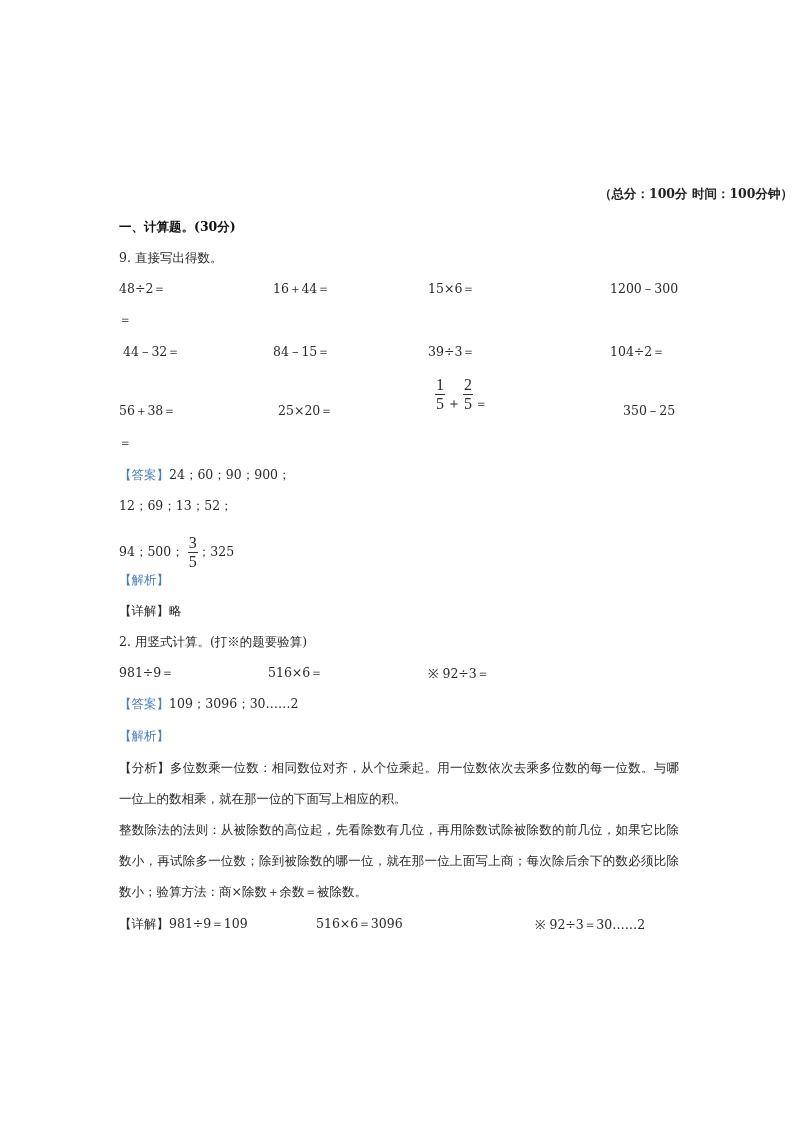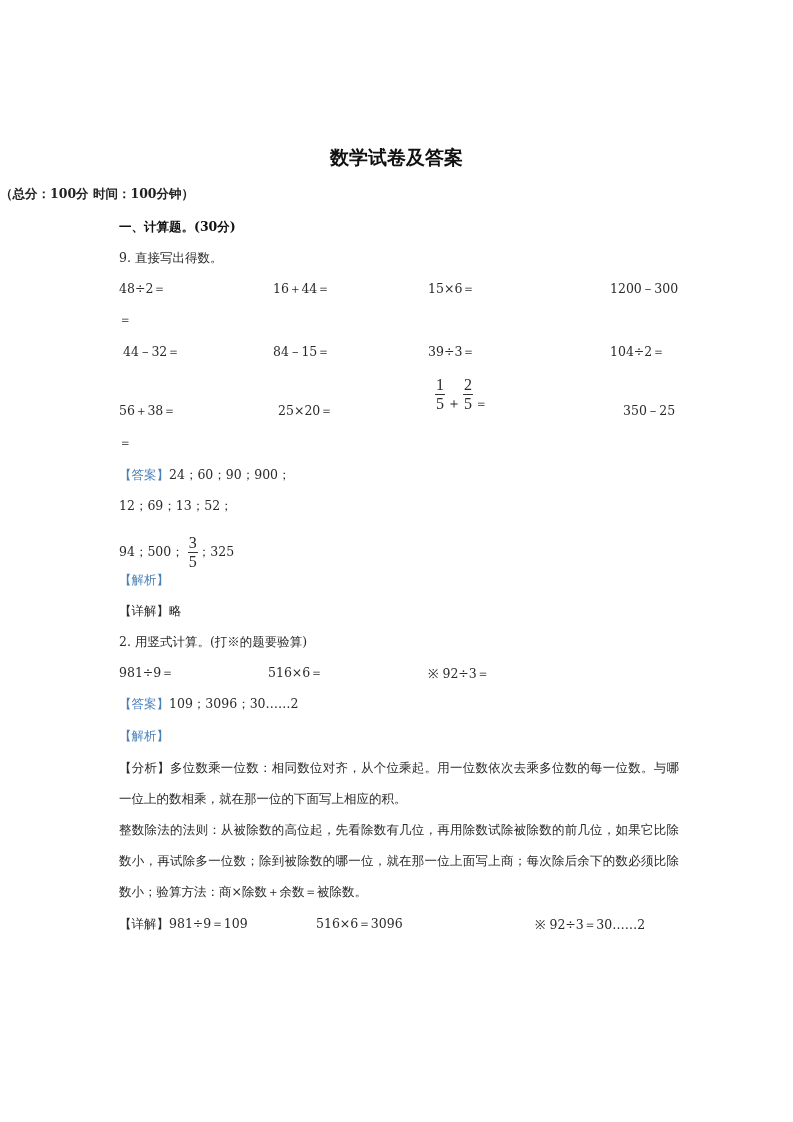--- a/index.html
+++ b/index.html
@@ -10,21 +10,21 @@
   }
   .page { position: absolute; left: 0; top: 0; width: 793px; height: 1122px; }
   .title {
     position: absolute; left: 0; width: 793px; text-align: center;
     font-family: "DejaVu Serif", serif; font-weight: bold; color: #111;
     font-size: 19px; letter-spacing: 0px;
   }
   .title1 { top: 105px; }
   .title2 { top: 145px; }
   .subtitle {
-    position: absolute; top: 186px; left: 0; width: 793px; text-align: left;
+    position: absolute; top: 186px; left: 0; width: 793px; text-align: right;
     font-size: 12.5px; font-weight: bold; color: #222;
   }
   .line {
     position: absolute; left: 119px; font-size: 12.5px; line-height: 16px;
     color: #2a2a2a; white-space: nowrap;
   }
   .bold { font-weight: bold; color: #111; }
   .cell { position: absolute; font-size: 12.5px; color: #2a2a2a; white-space: nowrap; }
   .blue { color: #4a80b8; }
   .frac {
@@ -40,21 +40,20 @@
   .footer {
     position: absolute; top: 1066px; left: 0; width: 793px; text-align: center;
     font-family: "DejaVu Sans", sans-serif; font-size: 13.5px; color: #555;
   }
 </style>
 </head>
 <body>
 
 <div class="page">
 
-  <div class="title title2">数学试卷及答案</div>
   <div class="subtitle">（总分：100分   时间：100分钟）</div>
 
   <div class="line bold" style="top:219px;">一、计算题。(30分)</div>
 
   <div class="line" style="top:250px;">9. 直接写出得数。</div>
 
   <div class="cell" style="left:119px; top:281px;">48÷2＝</div>
   <div class="cell" style="left:273px; top:281px;">16＋44＝</div>
   <div class="cell" style="left:428px; top:281px;">15×6＝</div>
   <div class="cell" style="left:610px; top:281px;">1200－300</div>

